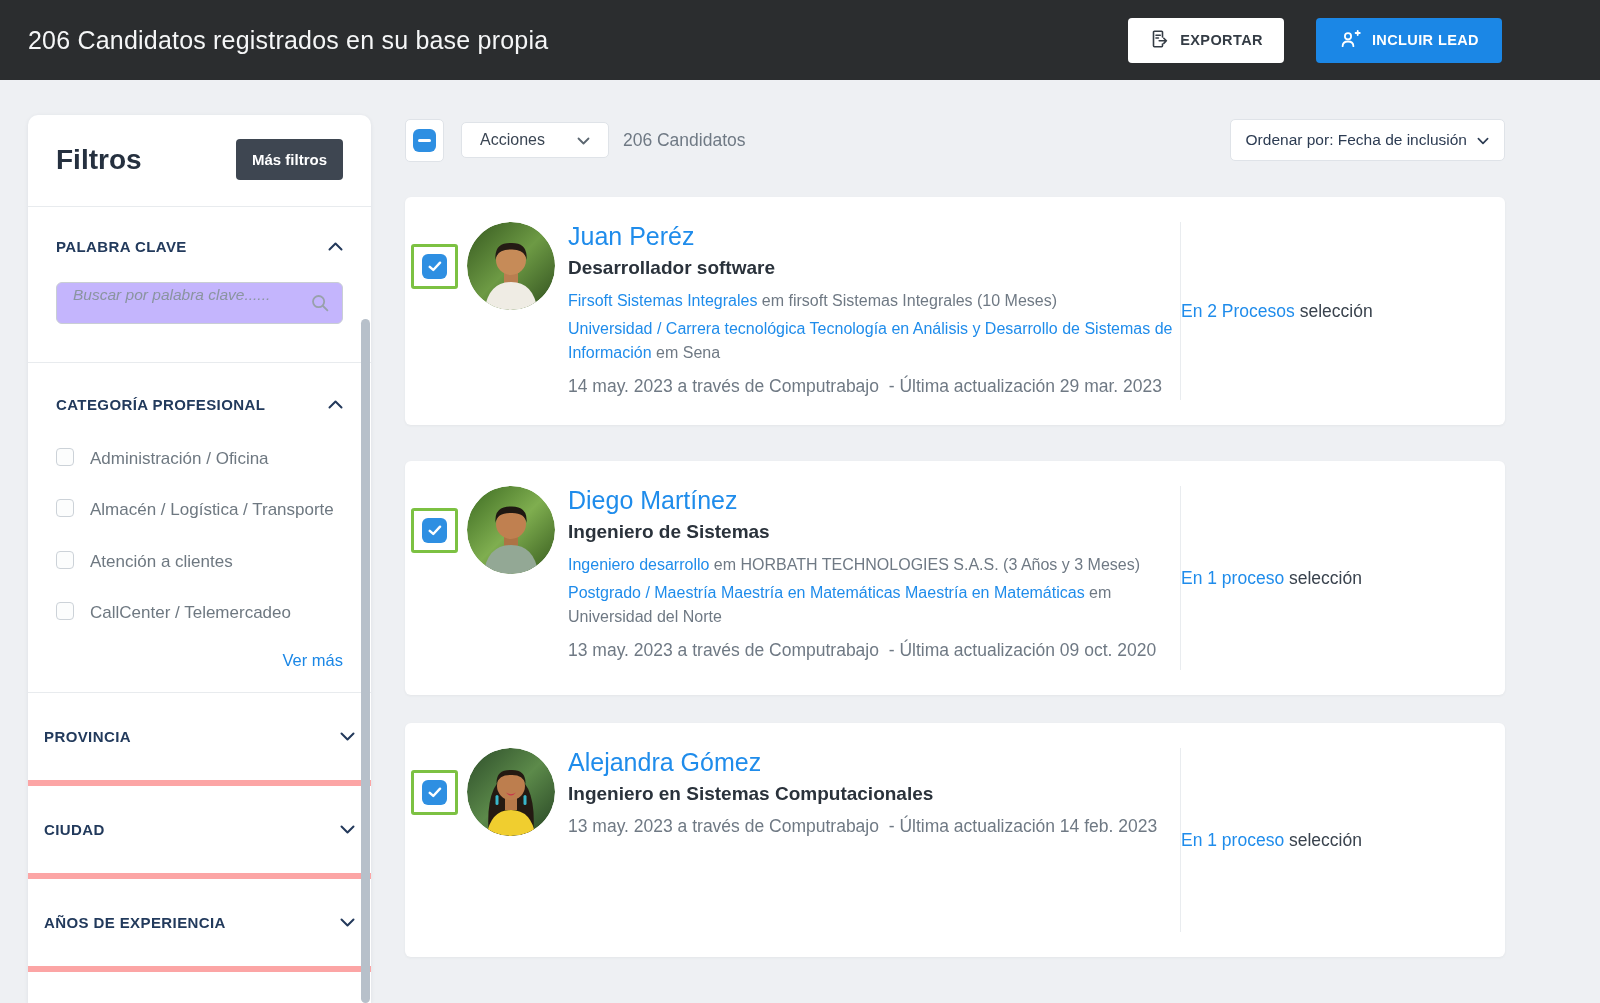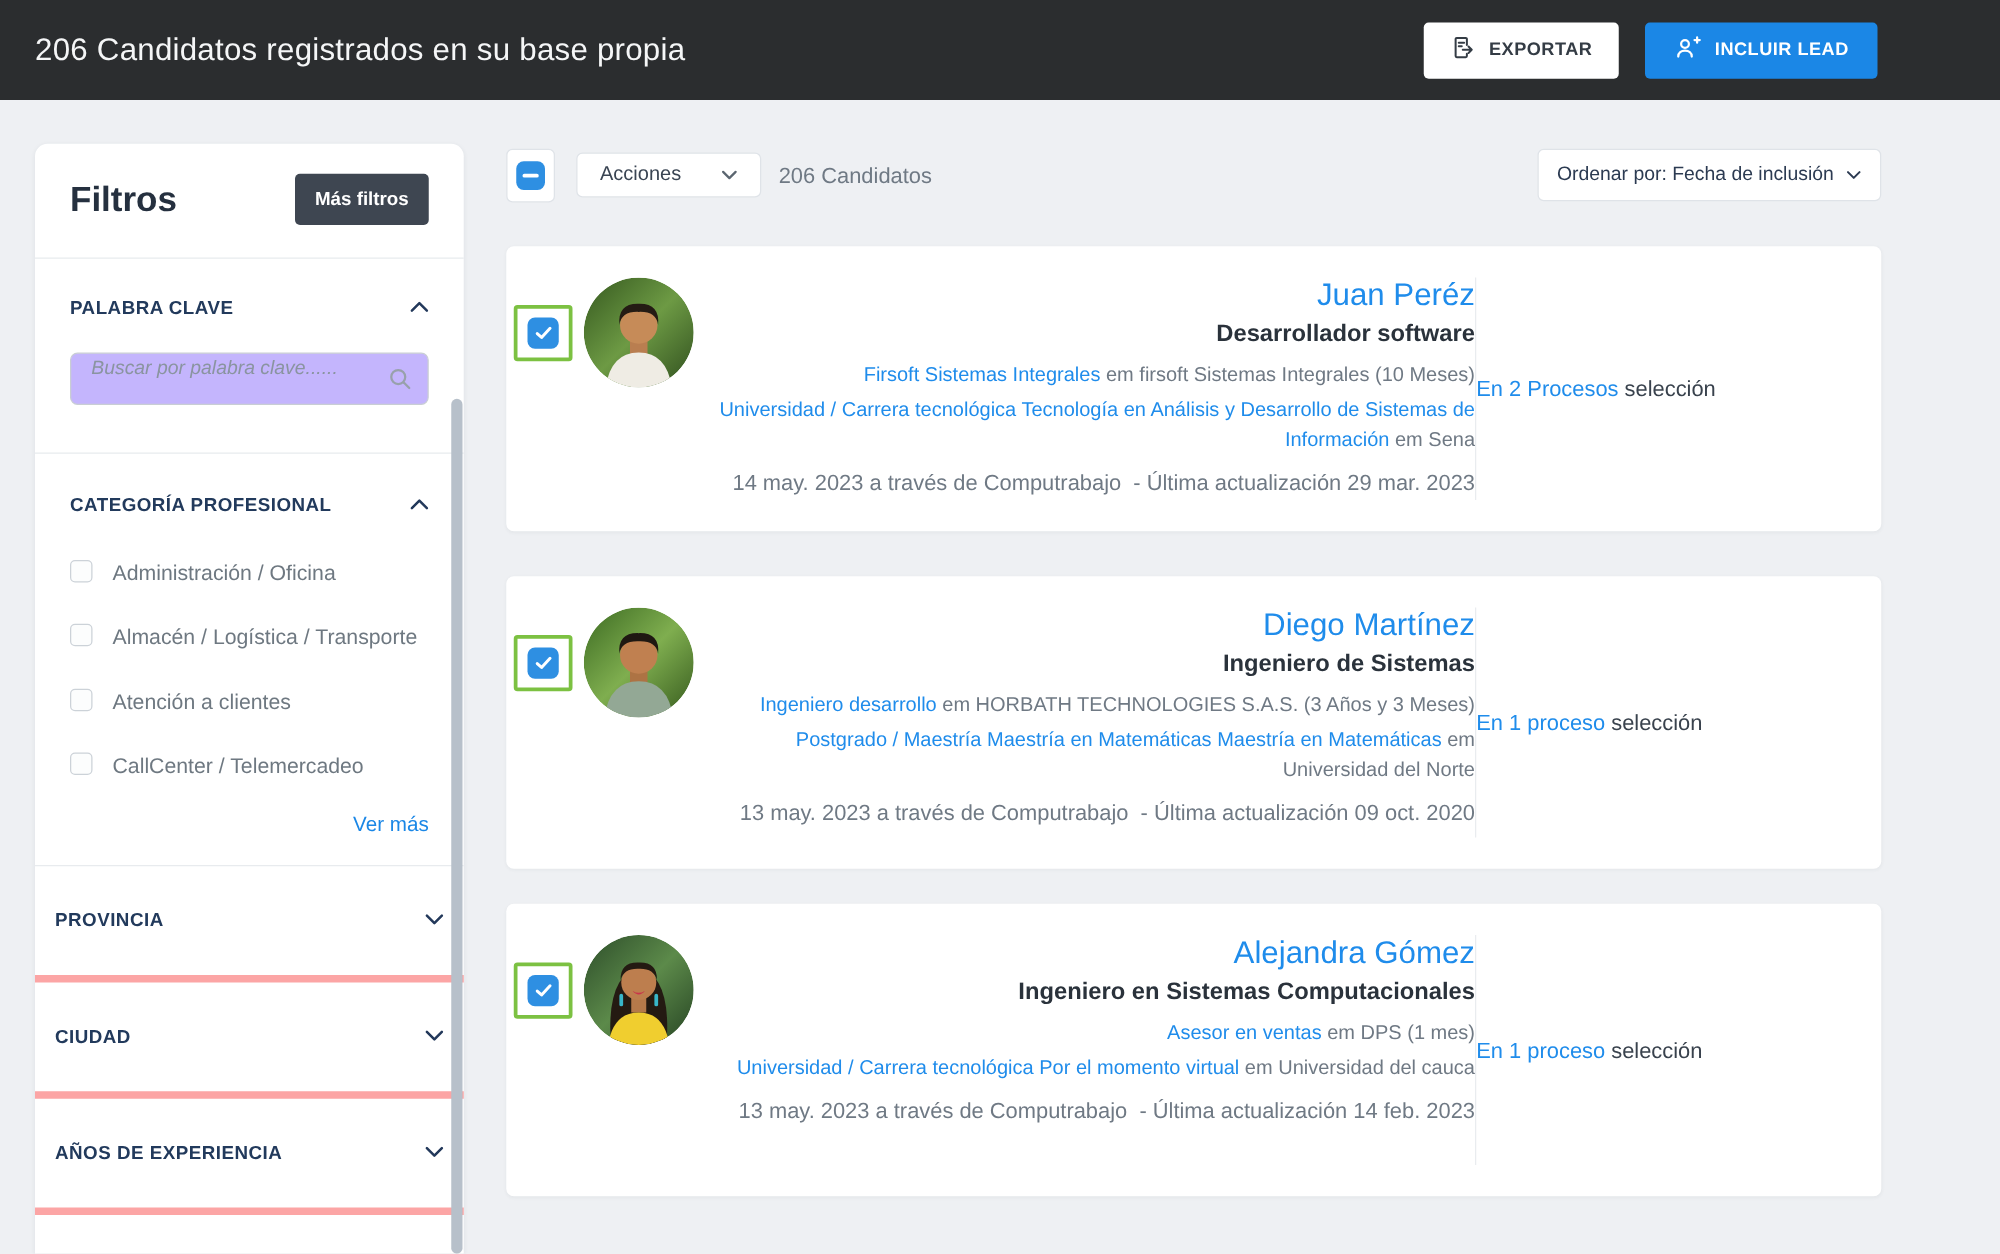--- a/index.html
+++ b/index.html
@@ -4,21 +4,21 @@
 <style>
   * { box-sizing: border-box; margin: 0; padding: 0; }
   html,body { width:1600px; height:1003px; }
   body { font-family:"Liberation Sans", sans-serif; background:#eef0f3; overflow:hidden; }
   #app { position:relative; width:1600px; height:1003px; background:#eef0f3; }
 
   
   .topbar { position:absolute; left:0; top:0; width:1600px; height:80px; background:#2b2d2f;
             display:flex; align-items:center; padding:0 98px 0 28px; }
   .topbar-title { color:#f5f6f7; font-size:25px; font-weight:500; letter-spacing:.2px; }
-  .topbar-actions { margin-left:auto; display:flex; gap:21px; }
+  .topbar-actions { margin-left:auto; display:flex; gap:32px; }
   .btn { height:45px; border-radius:4px; display:flex; align-items:center; gap:11px;
          font-weight:700; font-size:14.5px; letter-spacing:.4px; cursor:pointer; border:none; }
   .btn-export { background:#ffffff; color:#343c45; padding:0 21px; }
   .btn-lead { background:#1b87e6; color:#ffffff; padding:0 23px; }
 
   
   .sidebar { position:absolute; left:28px; top:115px; width:343px; height:888px; background:#fff;
              border-radius:10px 10px 0 0; box-shadow:0 1px 4px rgba(40,50,60,.08); }
   .sidebar-head { display:flex; align-items:center; justify-content:space-between;
                   padding:24px 28px 26px 28px; border-bottom:1px solid #e8ebee; }
@@ -58,21 +58,21 @@
   .actions { margin-left:17px; height:36px; background:#fff; border:1px solid #dfe3e8; border-radius:5px;
              display:flex; align-items:center; padding:0 18px; gap:32px; font-size:16px; color:#3a4553;
              cursor:pointer; }
   .count { margin-left:14px; font-size:17.5px; color:#6f7984; }
   .sort { margin-left:auto; height:42px; background:#fff; border:1px solid #dfe3e8; border-radius:5px;
           display:flex; align-items:center; padding:0 15px; gap:10px; font-size:15.5px; color:#2c3b52;
           cursor:pointer; }
 
   
   .card { position:absolute; left:405px; width:1100px; background:#fff; border-radius:6px;
-          box-shadow:0 1px 3px rgba(40,50,60,.05); display:flex; padding:25px 0 25px 6px;text-align:right; }
+          box-shadow:0 1px 3px rgba(40,50,60,.05); display:flex; padding:25px 0 25px 6px; }
   .card-1 { top:197px; height:228px; }
   .card-2 { top:461px; height:234px; }
   .card-3 { top:723px; height:234px; }
   .card-left { display:flex; align-items:center; gap:9px; align-self:flex-start; }
   .ann-box { width:47px; height:45px; border:3px solid #7cc142; border-radius:3px; background:#fff;
              display:flex; align-items:center; justify-content:center; }
   .ccb { width:25px; height:25px; background:#2e8fe2; border-radius:6px; display:flex;
          align-items:center; justify-content:center; cursor:pointer; }
   .avatar { width:88px; height:88px; border-radius:50%; overflow:hidden; flex-shrink:0; cursor:pointer; }
   .card-body { margin-left:13px; flex:1; max-width:612px; }
@@ -346,24 +346,20 @@
             <circle cx="44" cy="38" r="14" fill="#bd7e4e"></circle>
             <path d="M29.5 36 Q29 21.5 44 22 Q59 21.5 58.5 36 Q56 26.5 44 27 Q32 26.5 29.5 36 Z" fill="#241a12"></path>
             <path d="M39 44.5 Q44 48 49 44.5 Q44 50.5 39 44.5 Z" fill="#c9344b"></path>
           </g>
         </svg>
       </div>
     </div>
     <div class="card-body">
       <span class="cand-name">Alejandra Gómez</span>
       <div class="cand-title">Ingeniero en Sistemas Computacionales</div>
-      <div class="cand-lines">
-        <div class="cand-line"><span class="lnk">Asesor en ventas</span><span> em DPS (1 mes)</span></div>
-        <div class="cand-line"><span class="lnk">Universidad / Carrera tecnológica Por el momento virtual</span><span> em Universidad del cauca</span></div>
-      </div>
       <div class="cand-date">13 may. 2023 a través de Computrabajo&nbsp;&nbsp;- Última actualización 14 feb. 2023</div>
     </div>
     <div class="card-right">
       <div><span class="lnk">En 1 proceso</span><span class="proc-rest"> selección</span></div>
     </div>
   </div>
 
 </div>
 
 </body></html>

